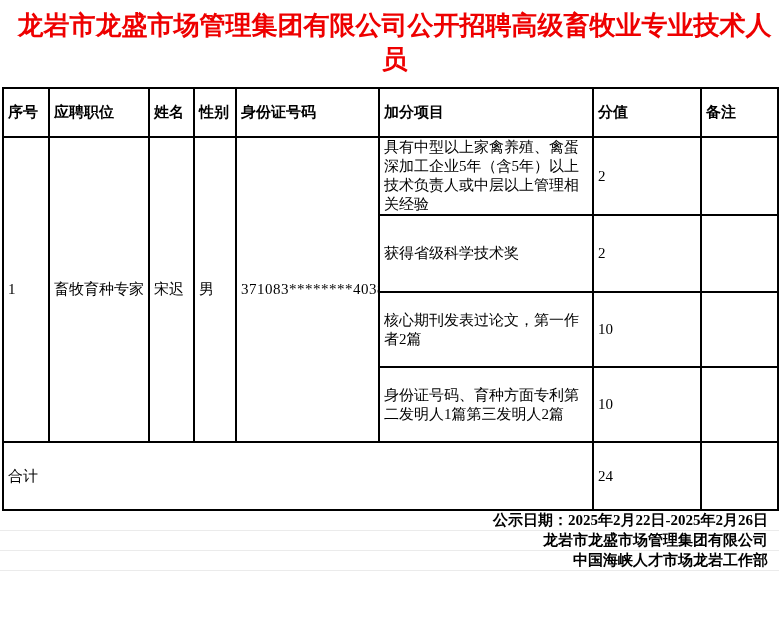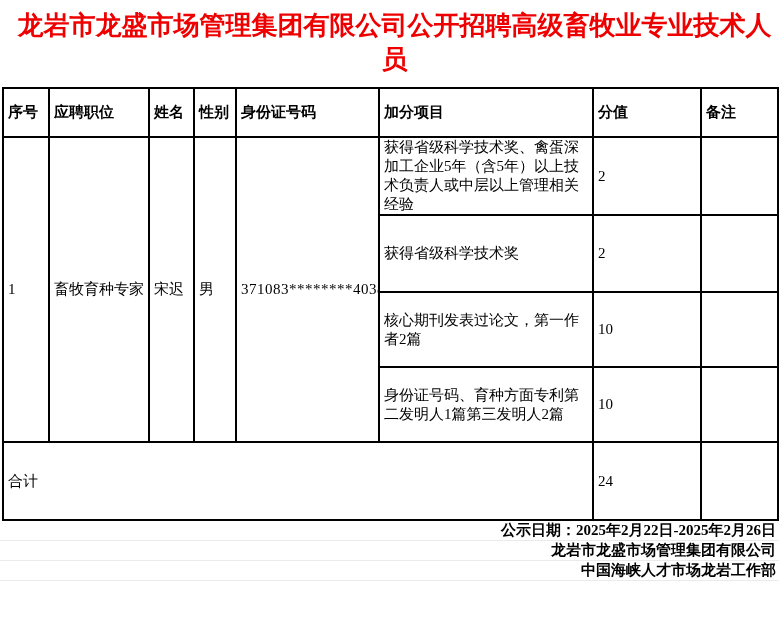--- a/index.html
+++ b/index.html
@@ -43,21 +43,21 @@
     padding: 0 6px;
   }
   td.id-cell { letter-spacing: 0.5px; padding: 0 1px; }
   .footer {
     width: 779px;
   }
   .footer-line {
     height: 20px;
     line-height: 19px;
     text-align: right;
-    padding-right: 3px;
+    padding-right: 11px;
     font-size: 15px;
     font-weight: bold;
     border-bottom: 1px solid #ebebeb;
   }
 </style>
 </head>
 <body>
 
 <div class="title" style="color: rgb(238, 0, 0);">
   <div>龙岩市龙盛市场管理集团有限公司公开招聘高级畜牧业专业技术人员</div>
@@ -84,40 +84,40 @@
     <th>加分项目</th>
     <th>分值</th>
     <th>备注</th>
   </tr>
   <tr style="height:78px">
     <td rowspan="4">1</td>
     <td rowspan="4">畜牧育种专家</td>
     <td rowspan="4">宋迟</td>
     <td rowspan="4">男</td>
     <td rowspan="4" class="id-cell">371083********4038</td>
-    <td class="bonus-item-cell">获得省级科学技术奖、禽蛋深加工企业5年（含5年）以上技术负责人或中层以上管理相关经验</td>
+    <td class="bonus-item-cell">具有中型以上家禽养殖、禽蛋深加工企业5年（含5年）以上技术负责人或中层以上管理相关经验</td>
     <td>2</td>
     <td></td>
   </tr>
   <tr style="height:77px">
     <td class="bonus-item-cell">获得省级科学技术奖</td>
     <td>2</td>
     <td></td>
   </tr>
   <tr style="height:75px">
     <td class="bonus-item-cell">核心期刊发表过论文，第一作者2篇</td>
     <td>10</td>
     <td></td>
   </tr>
   <tr style="height:75px">
     <td class="bonus-item-cell">身份证号码、育种方面专利第二发明人1篇第三发明人2篇</td>
     <td>10</td>
     <td></td>
   </tr>
-  <tr style="height:78px">
+  <tr style="height:68px">
     <td colspan="6">合计</td>
     <td>24</td>
     <td></td>
   </tr>
 </tbody>
   </table>
 
 <div class="footer">
   <div class="footer-line">公示日期：2025年2月22日-2025年2月26日</div>
   <div class="footer-line">龙岩市龙盛市场管理集团有限公司</div>

